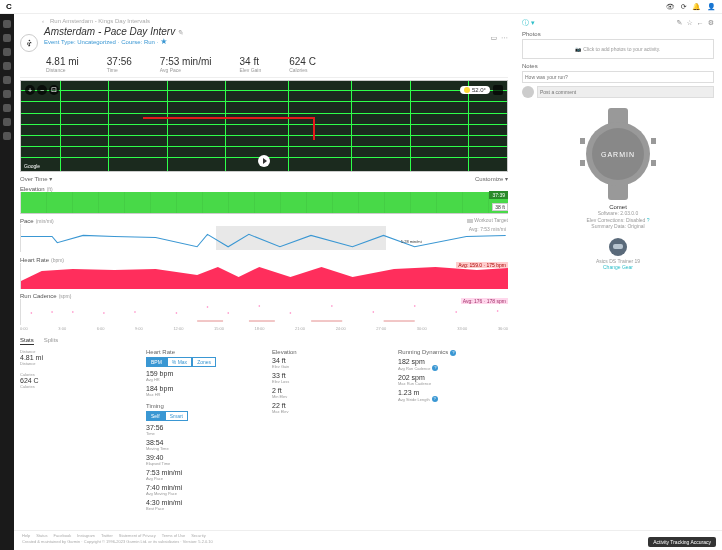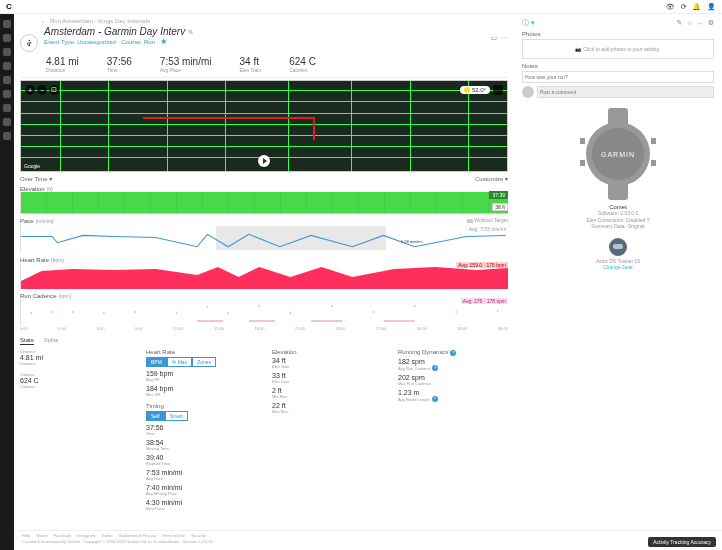--- a/index.html
+++ b/index.html
@@ -120,21 +120,21 @@
       <span>‹</span>
       <span>Run Amsterdam - Kings Day Intervals</span>
     </div>
     <div class="header-row">
       <div class="act-icon">
         <svg viewBox="0 0 24 24">
             <path d="M13 4c1 0 2 1 2 2s-1 2-2 2-2-1-2-2 1-2 2-2zm-3 16l2-7-2-1-1 4H7l2-6 4 2 2-3 3 2-1 2-2-1-2 3 2 2-1 3h-2z"></path>
           </svg>
       </div>
       <div>
-        <div class="title"><span>Amsterdam - Garmin Day Interv</span><span class="pen">✎</span></div>
+        <div class="title"><span>Amsterdam - Pace Day Interv</span><span class="pen">✎</span></div>
         <div class="subtitle"><span>Event Type: Uncategorized ·  Course:  Run ·</span> <span style="color:#3a97d3;font-size:8px">★</span></div>
       </div>
       <div class="act-actions">
         <span>▭</span>
         <span>⋯</span>
       </div>
     </div>
 
     <div class="stats-row">
       <div class="stat">

